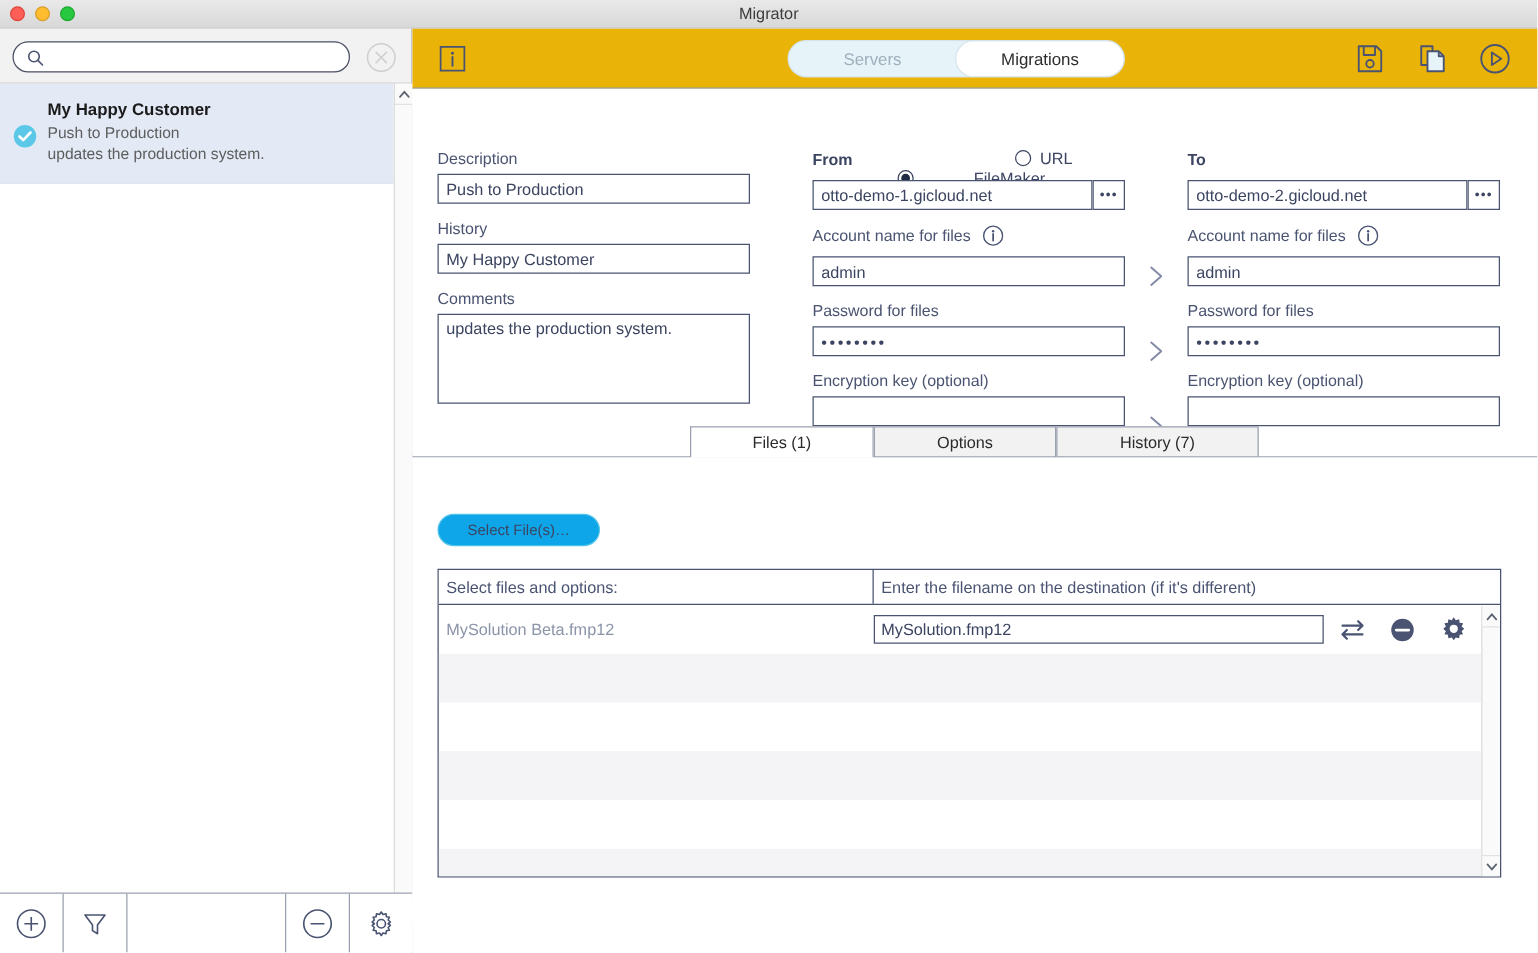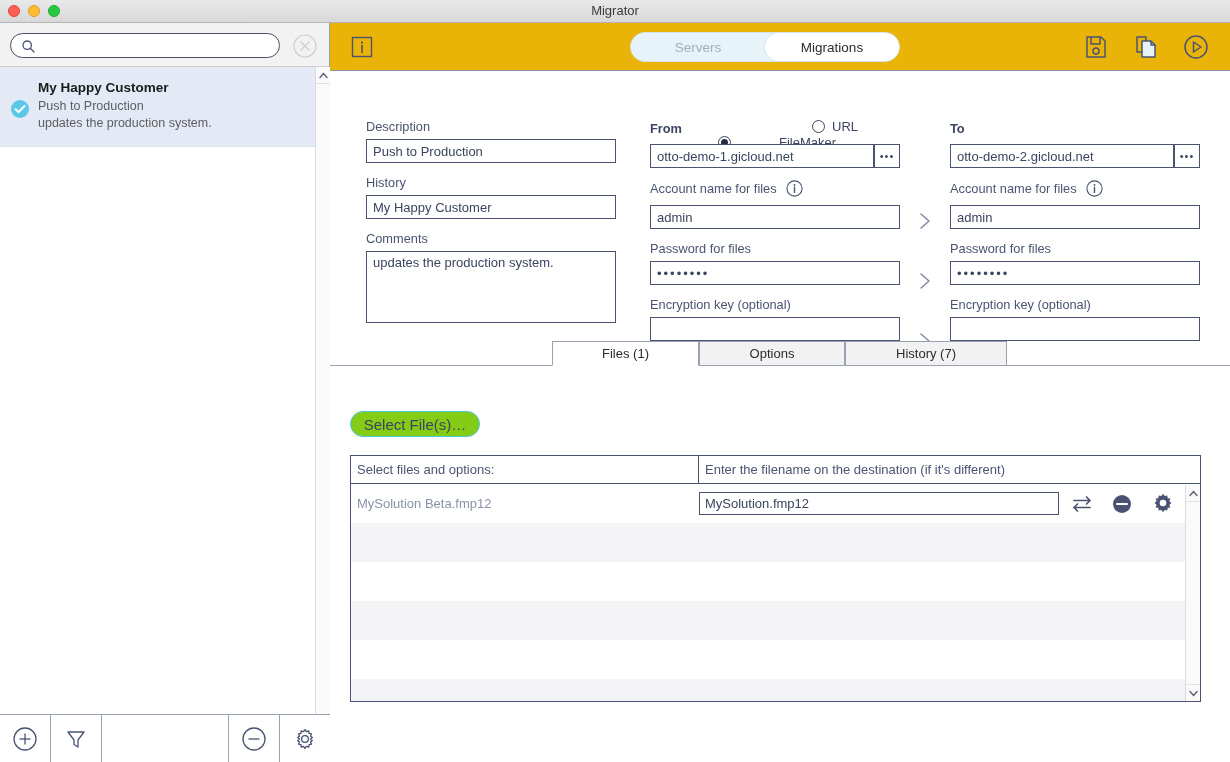--- a/index.html
+++ b/index.html
@@ -178,21 +178,21 @@
   .lbl.bold { font-weight: bold; color: #3b4460; }
   .field {
     background: #ffffff;
     border: 1px solid #4a5472;
     font-family: "Liberation Sans", sans-serif;
     font-size: 13px; color: #3b4460;
     padding: 2px 6px;
     outline: none;
     border-radius: 0;
   }
-  .col-desc { position: absolute; left: 20px; top: 48px; width: 250px; margin-left: 16px; }
+  .col-desc { position: absolute; left: 20px; top: 48px; width: 250px; }
   .col-from { position: absolute; left: 320px; top: 48px; width: 250px; }
   .col-to   { position: absolute; left: 620px; top: 48px; width: 250px; }
   .dots-btn {
     position: absolute; top: 0; right: 0;
     width: 26px; height: 24px;
     border: 1px solid #4a5472; border-left: 1px solid #4a5472;
     background: #fff;
     display: flex; align-items: center; justify-content: center;
   }
   .dots-btn span {
@@ -229,24 +229,24 @@
 
   
   .files-panel {
     position: absolute; left: 0; top: 343px; width: 900px; height: 396px;
     background: #ffffff;
   }
   .select-files-btn {
     position: absolute; left: 20px; top: 45px;
     width: 130px; height: 26px;
     border: 1.5px solid #4fc3e8; border-radius: 13px;
-    background: #84cc16;
+    background: #0ea5e9;
     display: flex; align-items: center; justify-content: center;
     font-family: "Liberation Sans", sans-serif;
-    font-size: 15px; color: #3b4460;
+    font-size: 12px; color: #3b4460;
   }
   .table-wrap {
     position: absolute; left: 20px; top: 89px;
     width: 851px; height: 247px;
     border: 1px solid #4a5472;
     background: #fff;
     overflow: hidden;
   }
   .th-row {
     display: flex; height: 28px;

